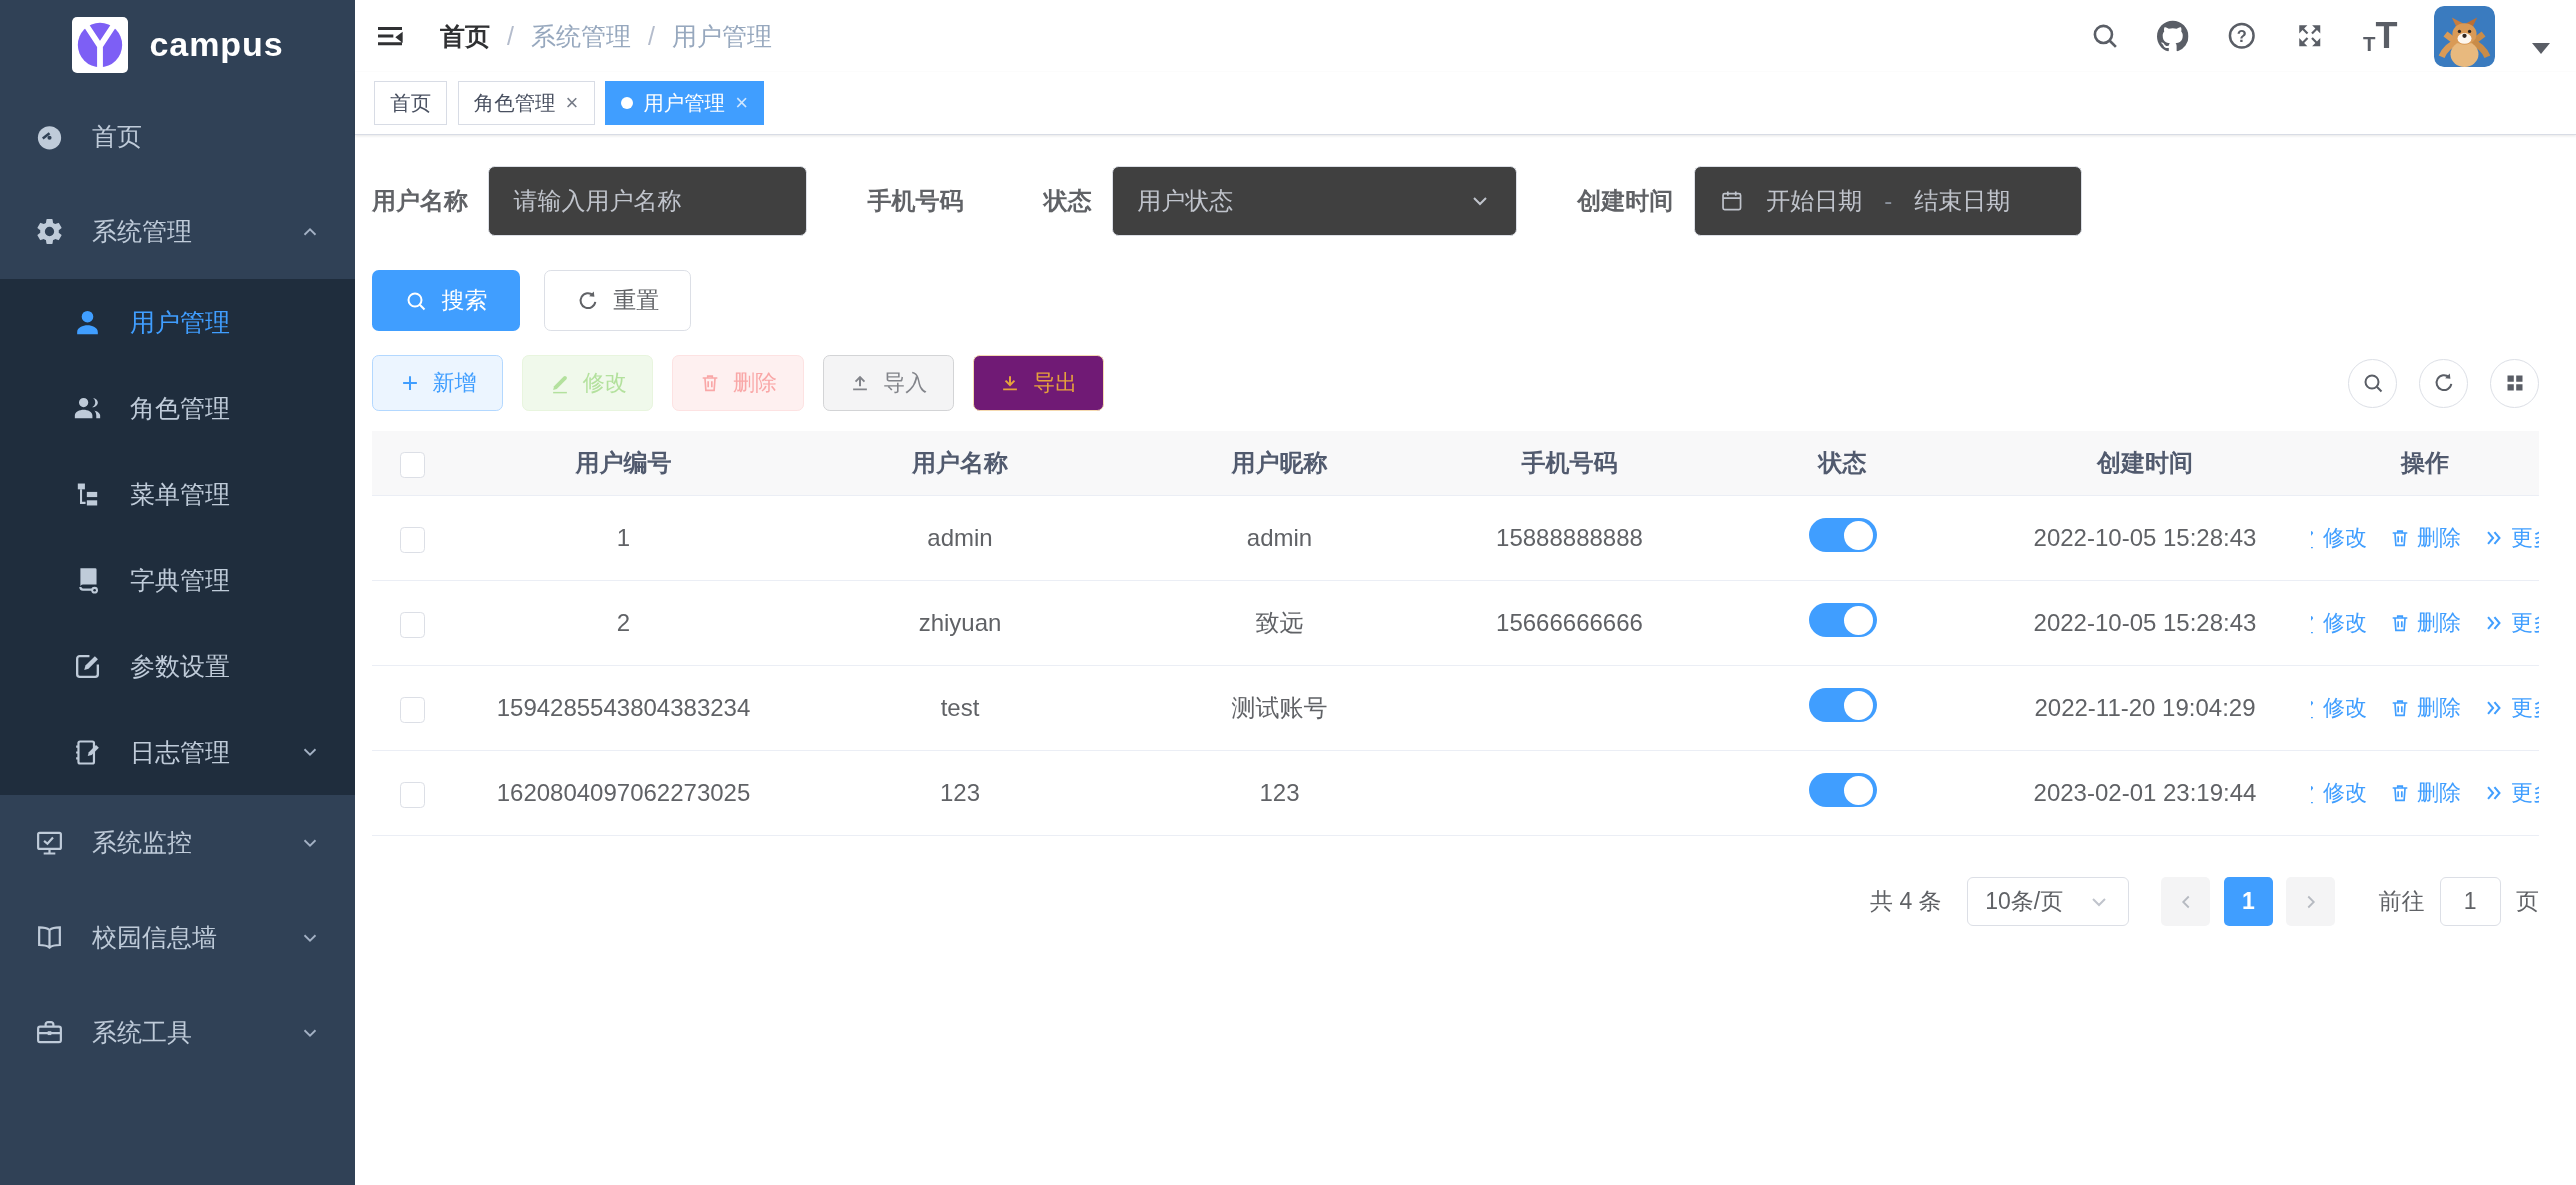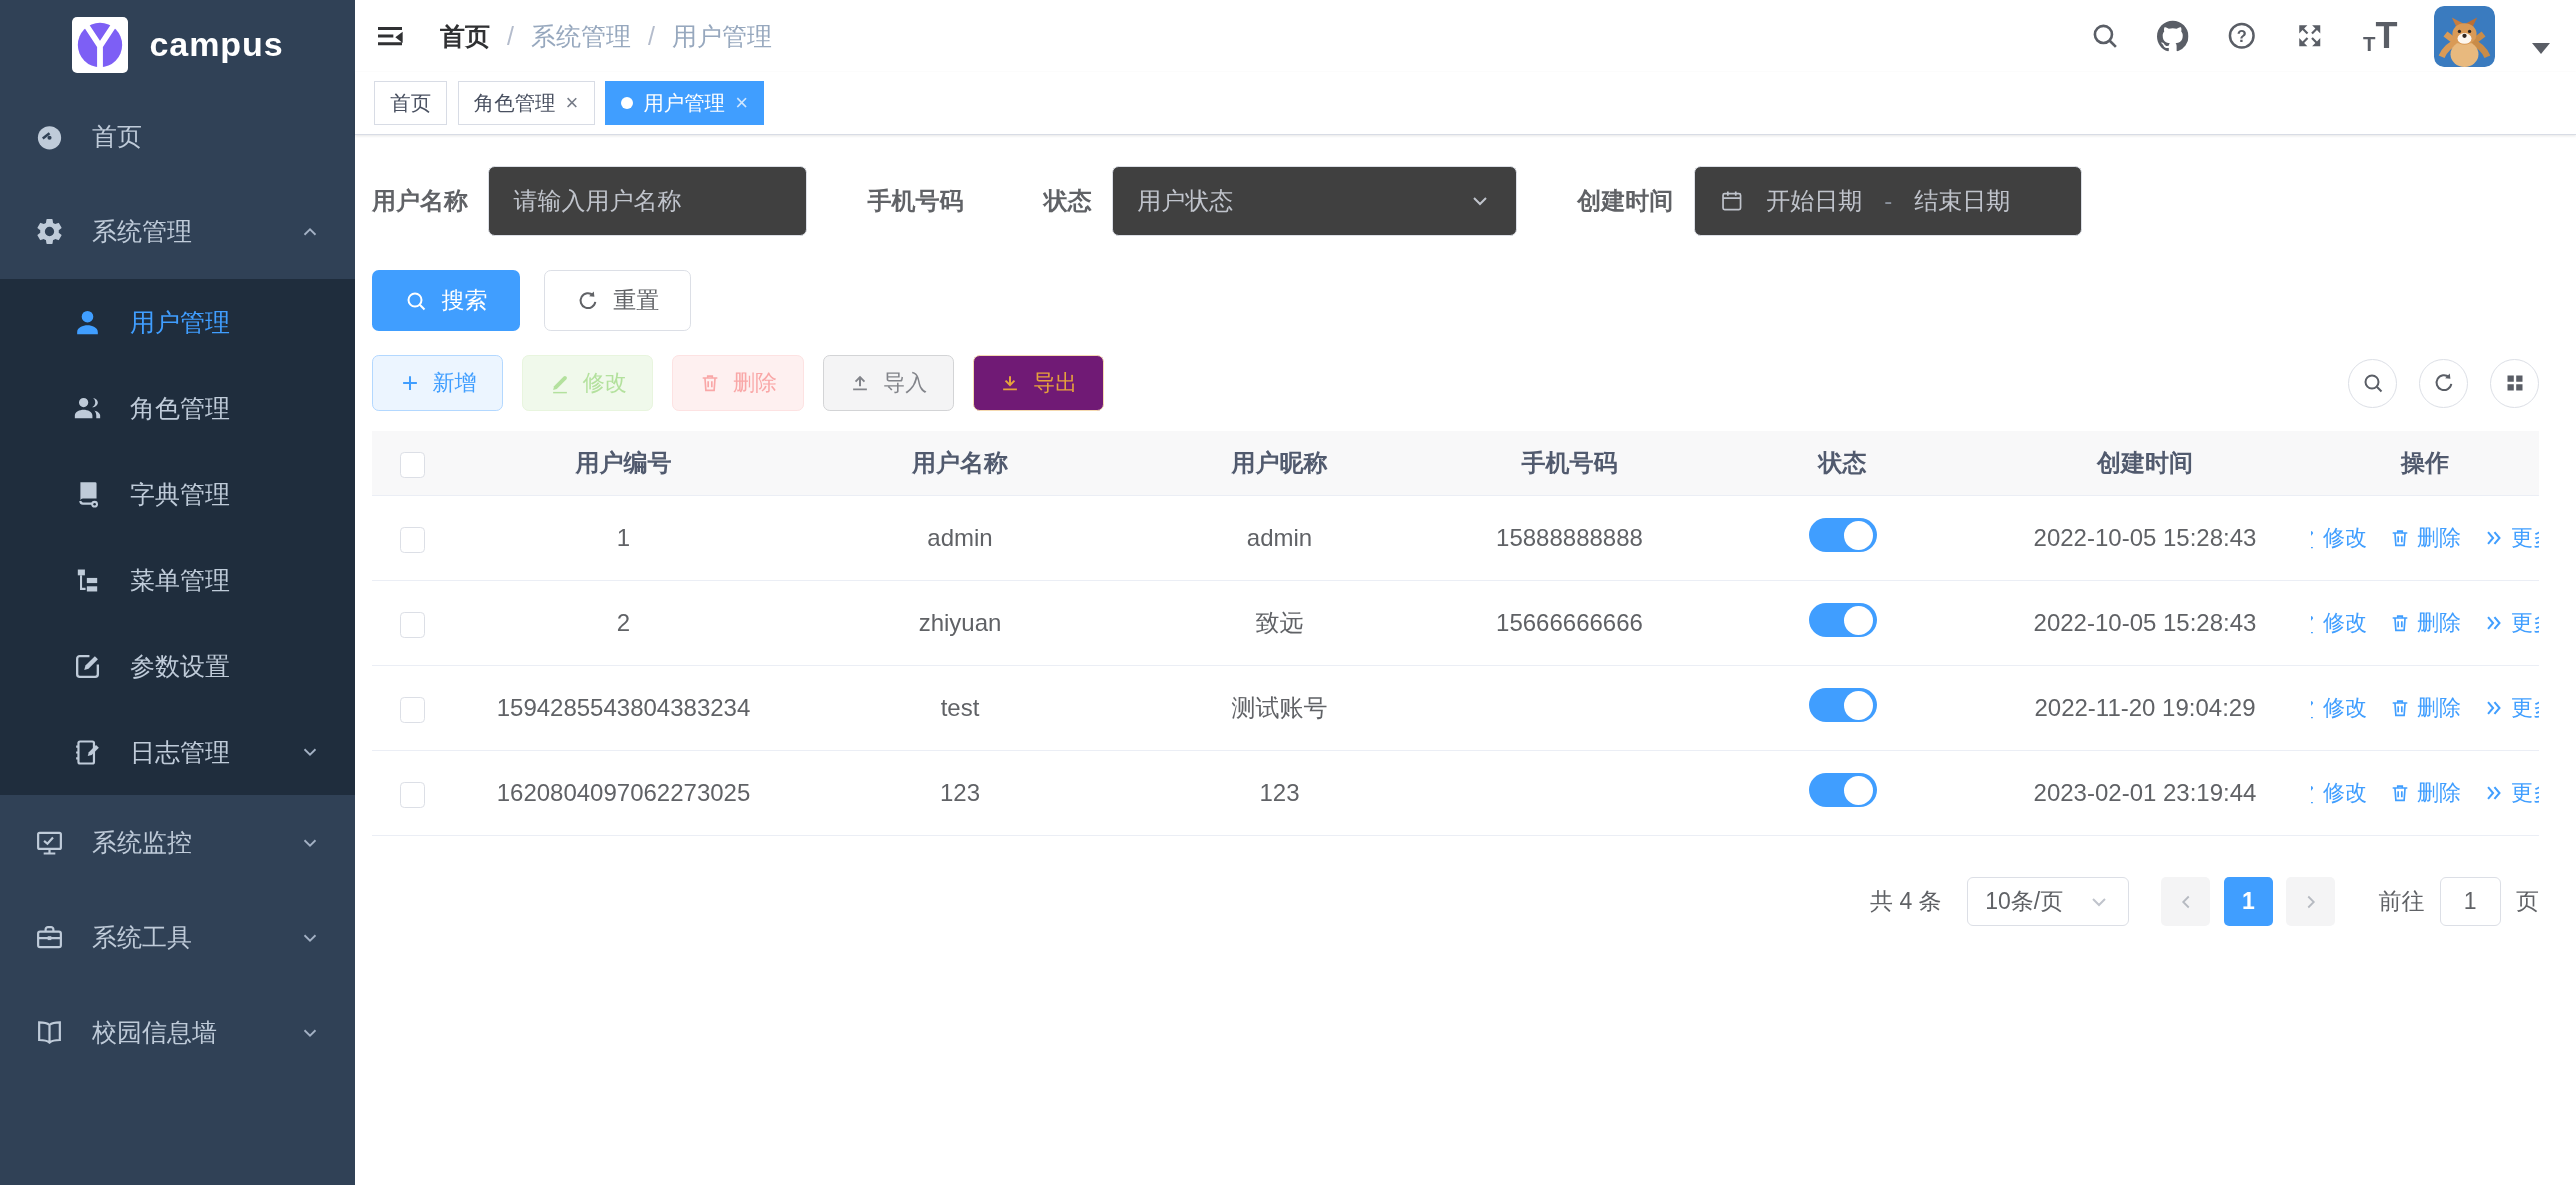--- a/index.html
+++ b/index.html
@@ -248,29 +248,29 @@
         <span>用户管理</span>
       </div>
       <div class="mi smi">
         <svg class="ic mic" viewBox="0 0 24 24">
             <use href="#i-users"></use>
           </svg>
         <span>角色管理</span>
       </div>
       <div class="mi smi">
         <svg class="ic mic" viewBox="0 0 24 24">
-            <use href="#i-dict"></use>
-          </svg>
-        <span>字典管理</span>
+            <use href="#i-tree"></use>
+          </svg>
+        <span>菜单管理</span>
       </div>
       <div class="mi smi">
         <svg class="ic mic" viewBox="0 0 24 24">
-            <use href="#i-tree"></use>
-          </svg>
-        <span>菜单管理</span>
+            <use href="#i-dict"></use>
+          </svg>
+        <span>字典管理</span>
       </div>
       <div class="mi smi">
         <svg class="ic mic" viewBox="0 0 24 24">
             <use href="#i-editsq"></use>
           </svg>
         <span>参数设置</span>
       </div>
       <div class="mi smi">
         <svg class="ic mic" viewBox="0 0 24 24">
             <use href="#i-log"></use>
@@ -286,32 +286,32 @@
       <svg class="ic mic" viewBox="0 0 24 24">
           <use href="#i-monitor"></use>
         </svg>
       <span>系统监控</span>
       <svg class="ic chev" viewBox="0 0 24 24">
           <use href="#i-chev"></use>
         </svg>
     </div>
     <div class="mi">
       <svg class="ic mic" viewBox="0 0 24 24">
-          <use href="#i-case"></use>
-        </svg>
-      <span>系统工具</span>
+          <use href="#i-bookopen"></use>
+        </svg>
+      <span>校园信息墙</span>
       <svg class="ic chev" viewBox="0 0 24 24">
           <use href="#i-chev"></use>
         </svg>
     </div>
     <div class="mi">
       <svg class="ic mic" viewBox="0 0 24 24">
-          <use href="#i-bookopen"></use>
-        </svg>
-      <span>校园信息墙</span>
+          <use href="#i-case"></use>
+        </svg>
+      <span>系统工具</span>
       <svg class="ic chev" viewBox="0 0 24 24">
           <use href="#i-chev"></use>
         </svg>
     </div>
   </aside>
 
   <div class="main">
 
     <div class="hdr">
       <svg class="ic hamburger" viewBox="0 0 24 24">

